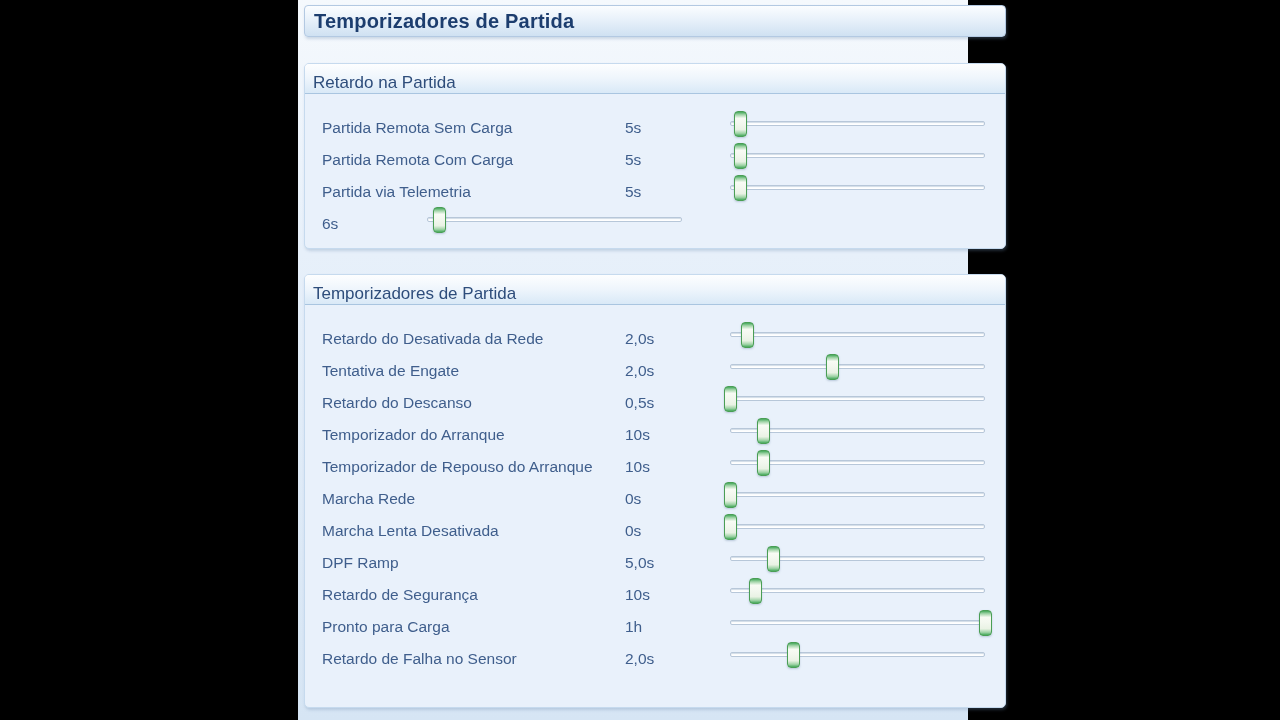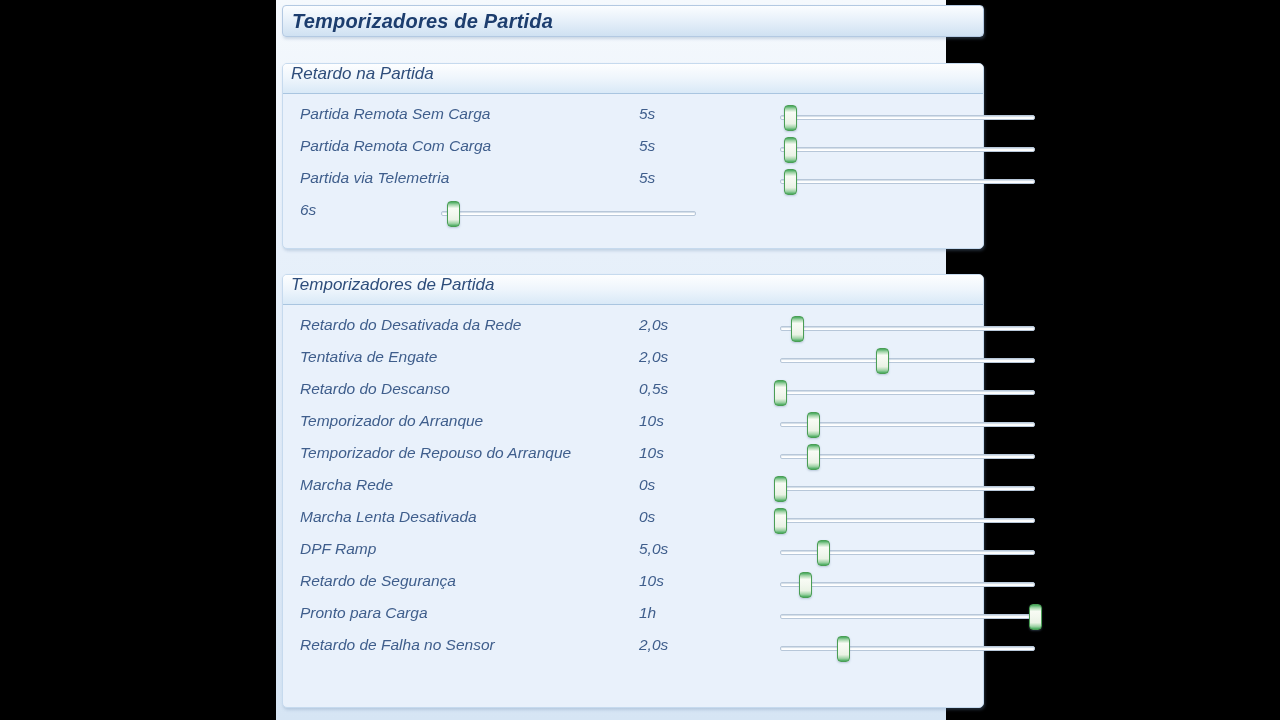--- a/index.html
+++ b/index.html
@@ -1,23 +1,22 @@
 <!DOCTYPE html>
 <html><head>
 <meta charset="utf-8">
 <style>
   html,body{margin:0;padding:0;}
   body{
     width:1280px;height:720px;background:#000;position:relative;overflow:hidden;
     font-family:"Liberation Sans",sans-serif;
   }
   .content{
-    position:absolute;left:276px;top:0;width:670px;height:720px;
+    position:absolute;left:298px;top:0;width:670px;height:720px;
     background:linear-gradient(180deg,#f5f9fd 0%,#e7f0fa 35%,#d6e5f4 100%);
-    font-style:italic;
   }
   .titlebar{
     position:absolute;left:6px;top:5px;width:702px;height:32px;box-sizing:border-box;
     background:linear-gradient(180deg,#fbfdff 0%,#e8f1fa 45%,#cfe1f2 100%);
     border:1px solid #b3c9e2;border-radius:4px;
     display:flex;align-items:center;padding-left:9px;
     box-shadow:1px 2px 3px rgba(110,140,175,0.30);
   }
   .titlebar .title{
     font-size:20px;font-weight:bold;color:#1c3d6e;letter-spacing:0.2px;
@@ -26,26 +25,26 @@
     position:absolute;left:6px;width:702px;box-sizing:border-box;
     background:#e9f1fb;border:1px solid #c6daee;border-radius:5px;
     box-shadow:1px 2px 3px rgba(110,140,175,0.30);
   }
   .panel-1{top:63px;height:186px;}
   .panel-2{top:274px;height:434px;}
   .panel-header{
     height:30px;box-sizing:border-box;
     background:linear-gradient(180deg,#fdfeff 0%,#eef5fc 50%,#d9e9f7 100%);
     border-bottom:1px solid #a9c5e0;border-radius:4px 4px 0 0;
-    display:flex;align-items:flex-start;padding-left:8px;
+    display:flex;align-items:flex-end;padding-left:8px;
   }
   .panel-header .ptitle{font-size:17px;color:#2e4d7b;}
   .rows{padding-top:11px;}
   .row{
-    height:32px;display:flex;align-items:flex-start;padding-left:17px;gap:36px;
+    height:32px;display:flex;align-items:flex-end;padding-left:17px;
   }
   .lbl{
     width:303px;flex:none;font-size:15.5px;color:#3f5e8c;
     white-space:nowrap;overflow:hidden;
   }
   .val{
     width:105px;flex:none;font-size:15.5px;color:#3f5e8c;
   }
   .slider{
     width:255px;height:26px;flex:none;position:relative;

